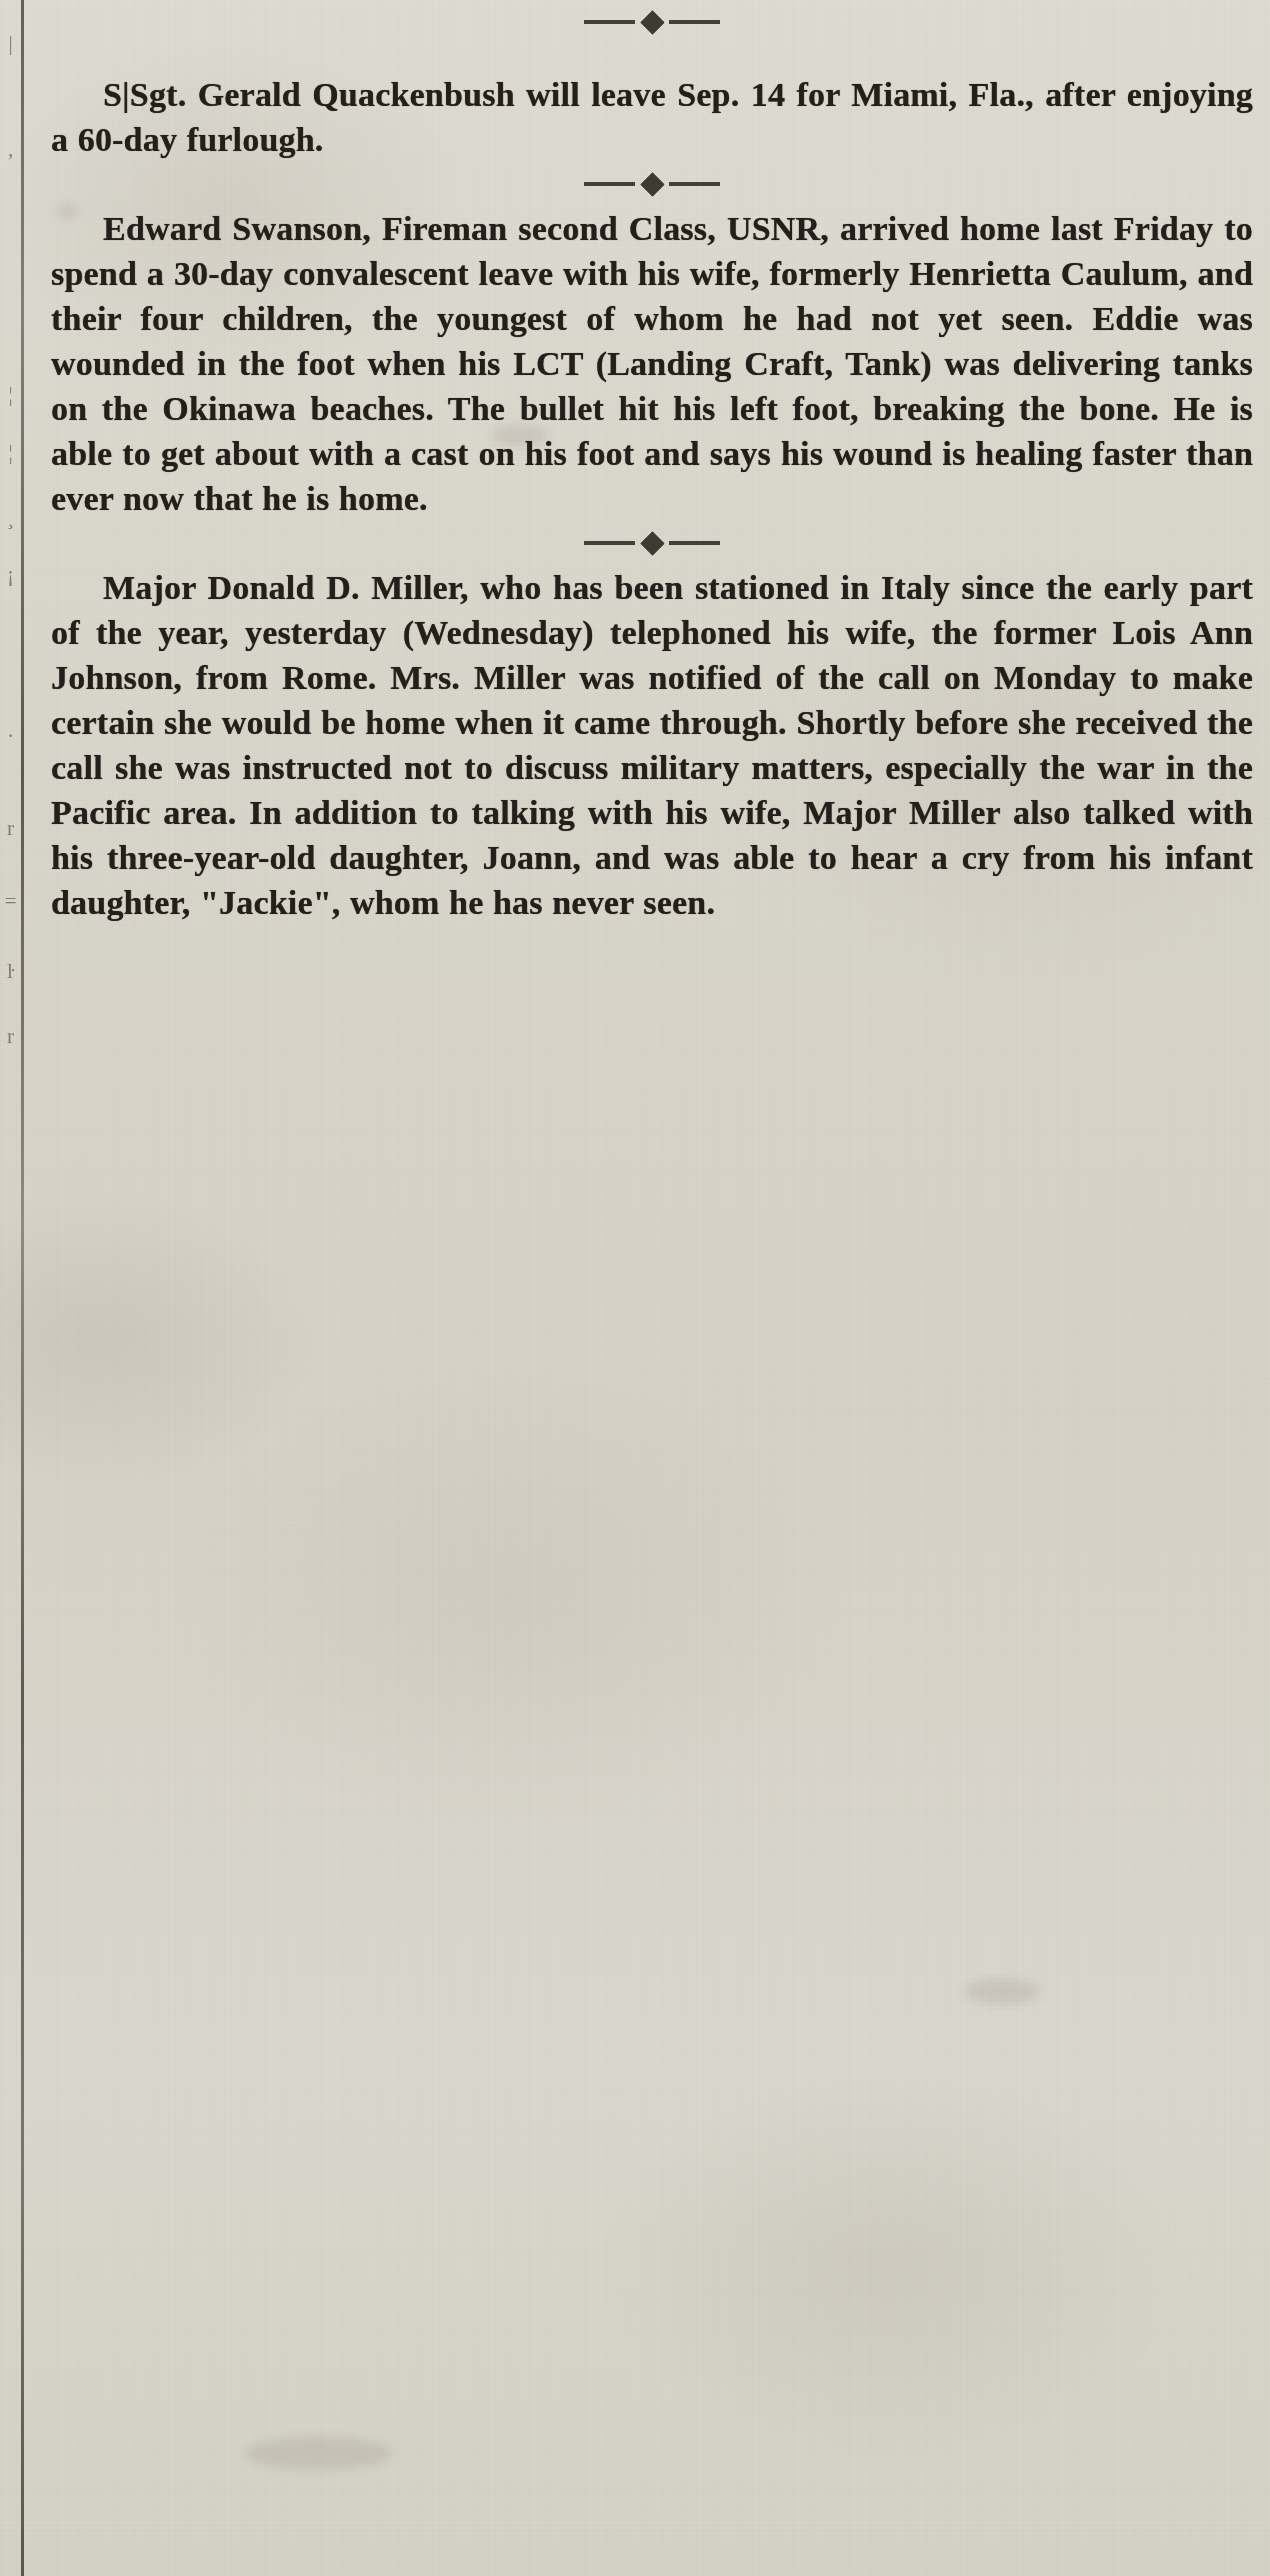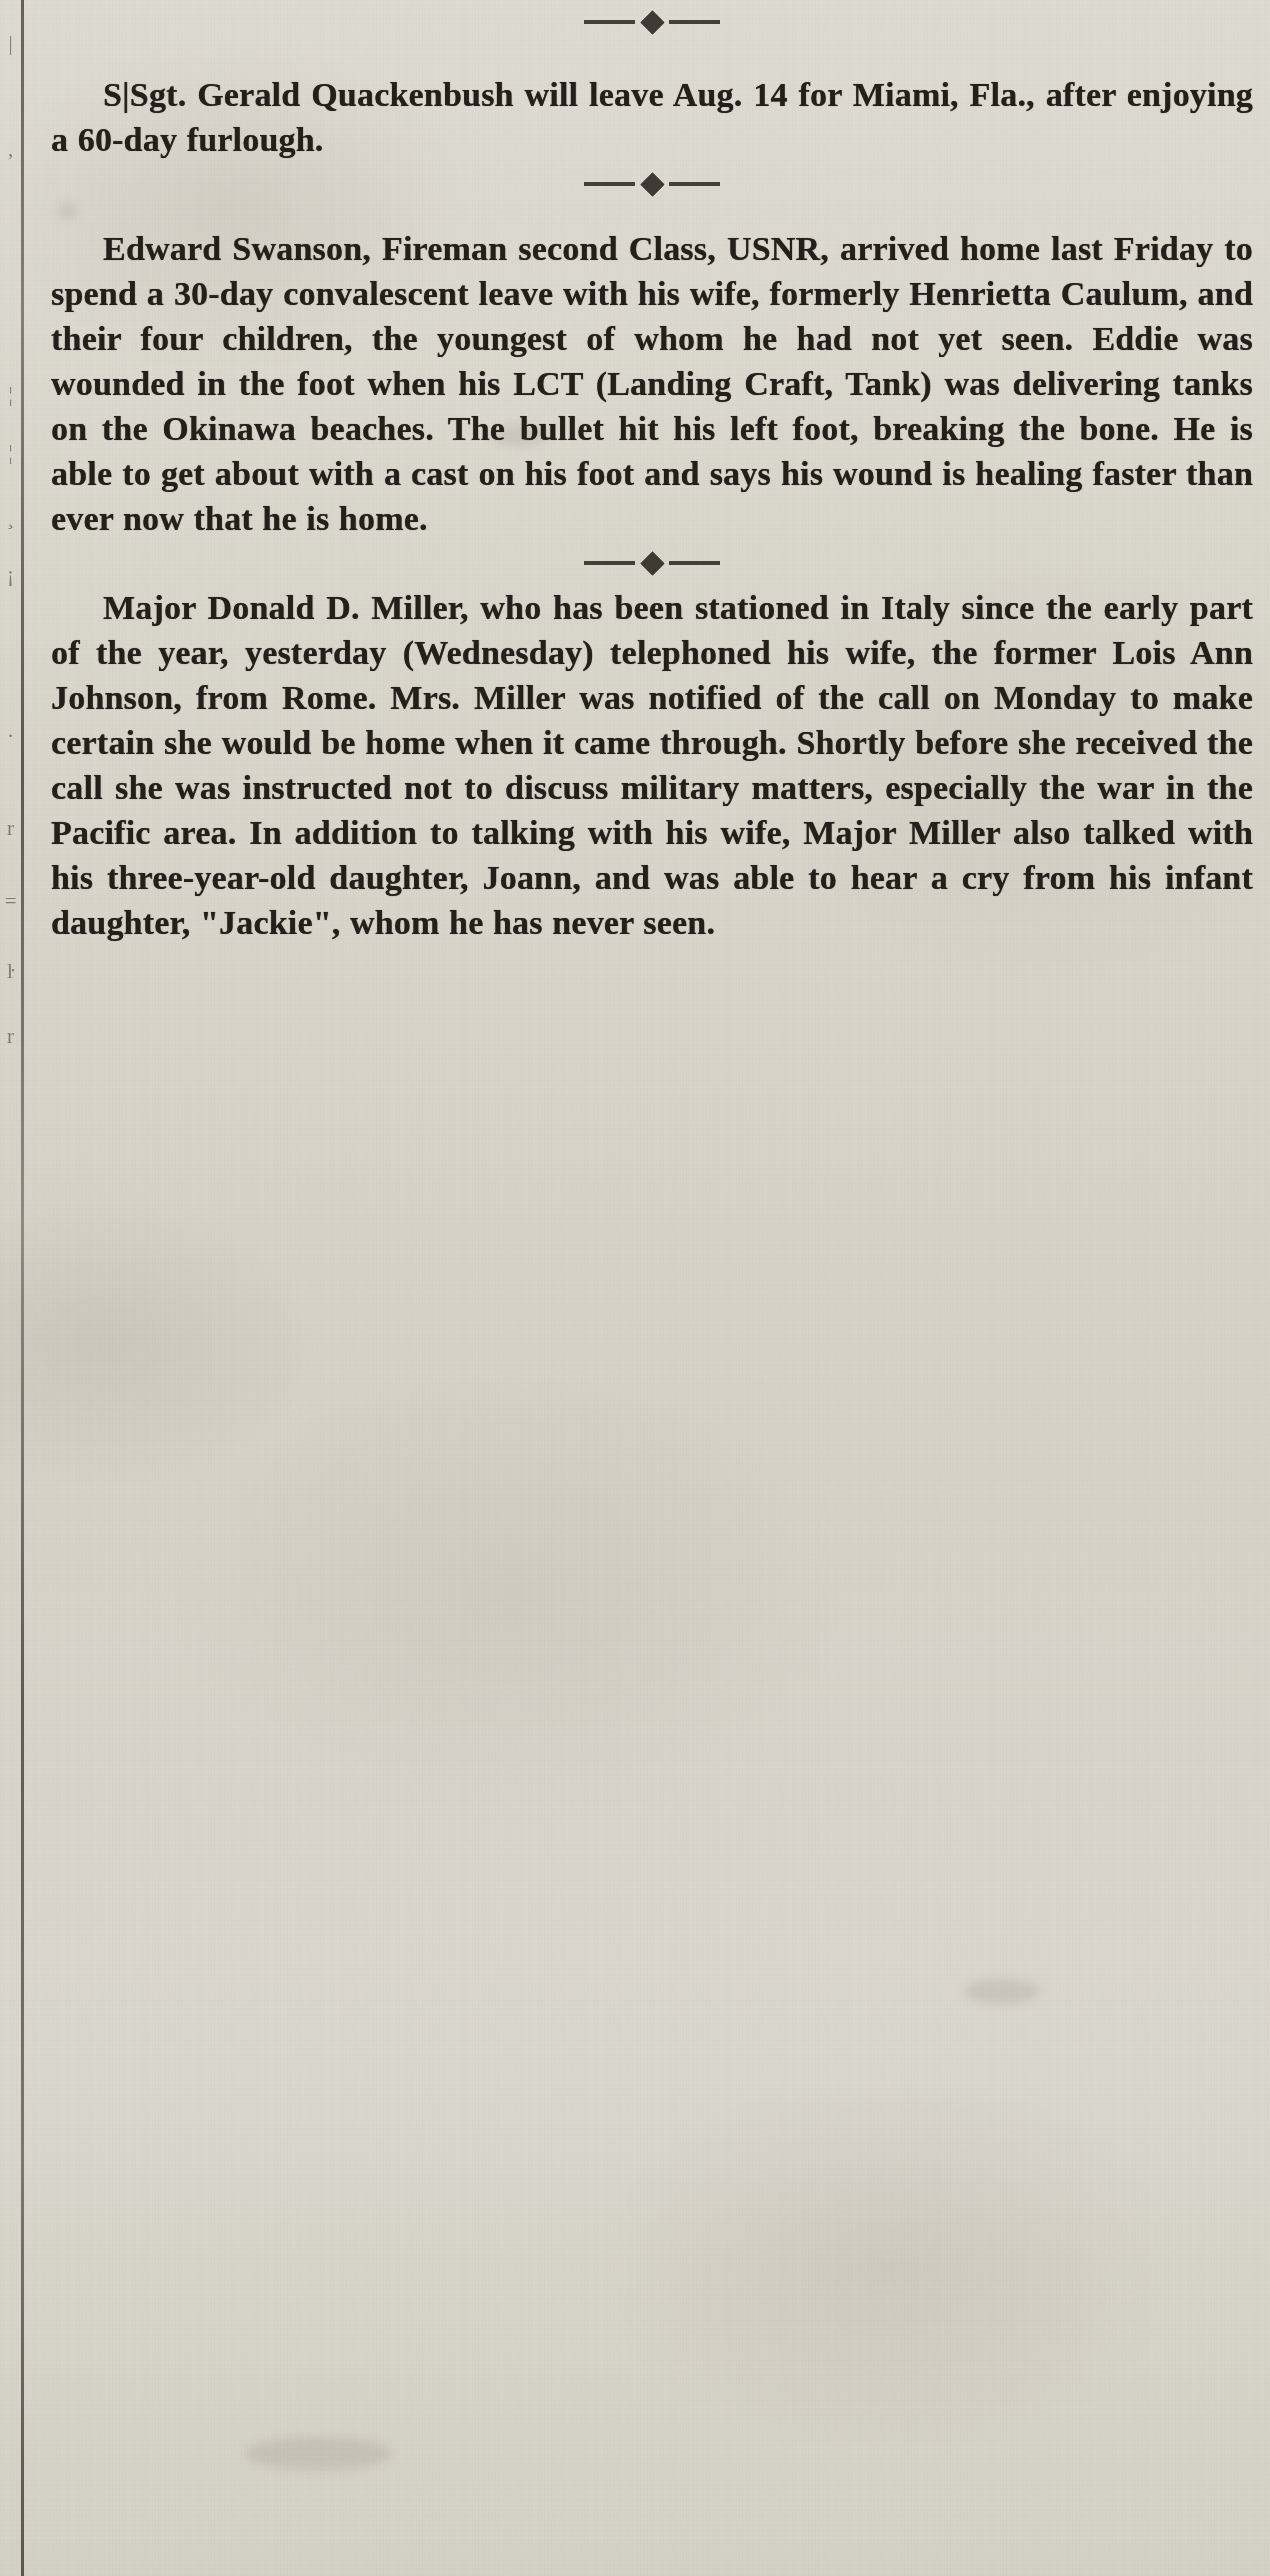--- a/index.html
+++ b/index.html
@@ -105,21 +105,21 @@
     text-align: justify;
     text-indent: 52px;
     letter-spacing: 0.2px;
     word-spacing: 0.8px;
     text-shadow: 0 0 1px rgba(40,35,30,0.55), 0.3px 0.2px 0.5px rgba(35,30,25,0.35);
     font-weight: 600;
   }
   p.story.first { text-indent: 52px; }
 
   .blk-1 { padding-top: 28px; }
-  .blk-2 { padding-top: 0px; margin-top: 20px; }
+  .blk-2 { padding-top: 0px; }
   .blk-3 { padding-top: 0px; }
 
   
   .smudge {
     position: absolute;
     border-radius: 50%;
     background: rgba(90,82,70,0.12);
     filter: blur(4.9px);
     pointer-events: none;
   }
@@ -151,21 +151,21 @@
 
 <div class="column">
 
   <div class="divider">
     <span class="bar"></span>
     <span class="dia"></span>
     <span class="bar"></span>
   </div>
 
   <div class="blk-1">
-    <p class="story first">S|Sgt. Gerald Quackenbush will leave Aug. 14 for Miami, Fla., after enjoying a 60-day furlough.</p>
+    <p class="story first">S|Sgt. Gerald Quackenbush will leave Sep. 14 for Miami, Fla., after enjoying a 60-day furlough.</p>
   </div>
 
   <div class="divider">
     <span class="bar"></span>
     <span class="dia"></span>
     <span class="bar"></span>
   </div>
 
   <div class="blk-2">
     <p class="story">Edward Swanson, Fireman second Class, USNR, arrived home last Friday to spend a 30-day convalescent leave with his wife, formerly Henrietta Caulum, and their four children, the youngest of whom he had not yet seen. Eddie was wounded in the foot when his LCT (Landing Craft, Tank) was delivering tanks on the Okinawa beaches. The bullet hit his left foot, breaking the bone. He is able to get about with a cast on his foot and says his wound is healing faster than ever now that he is home.</p>

